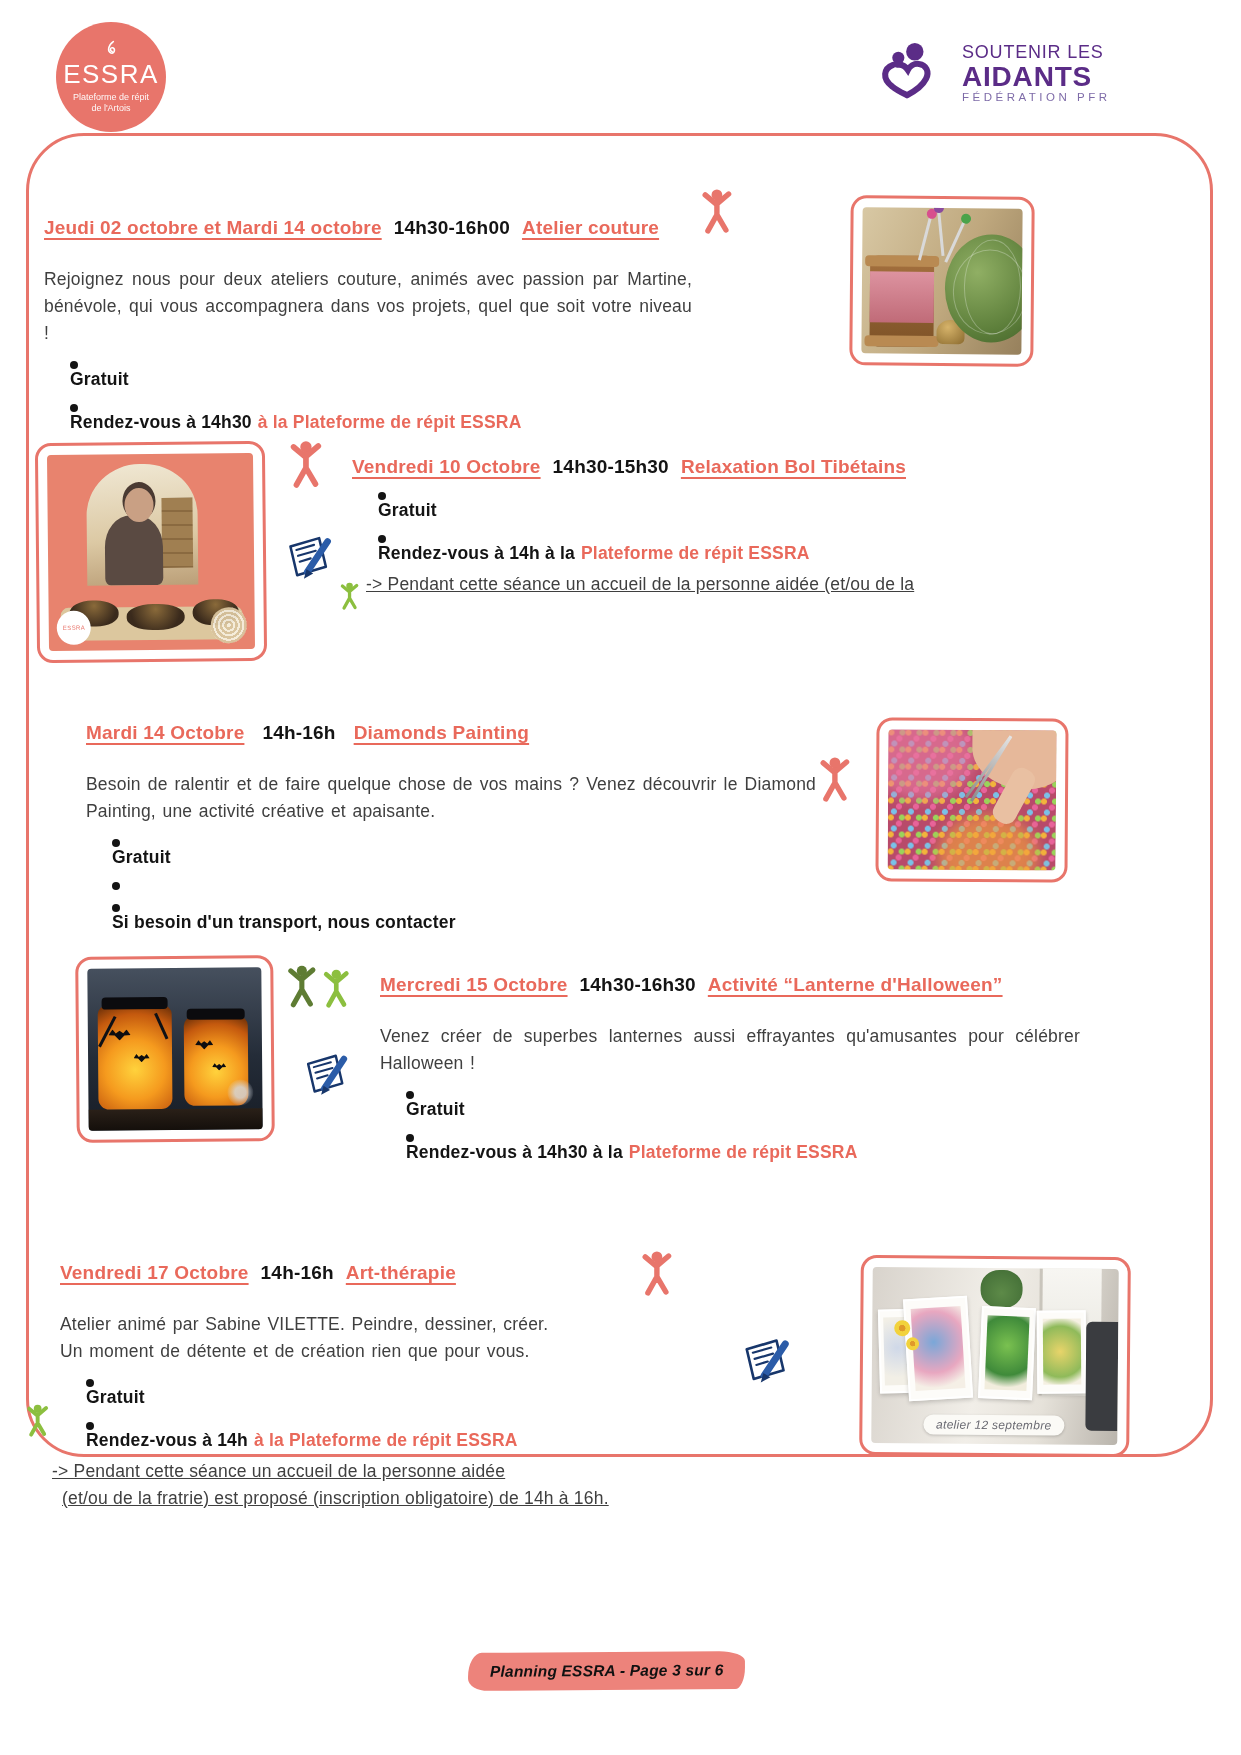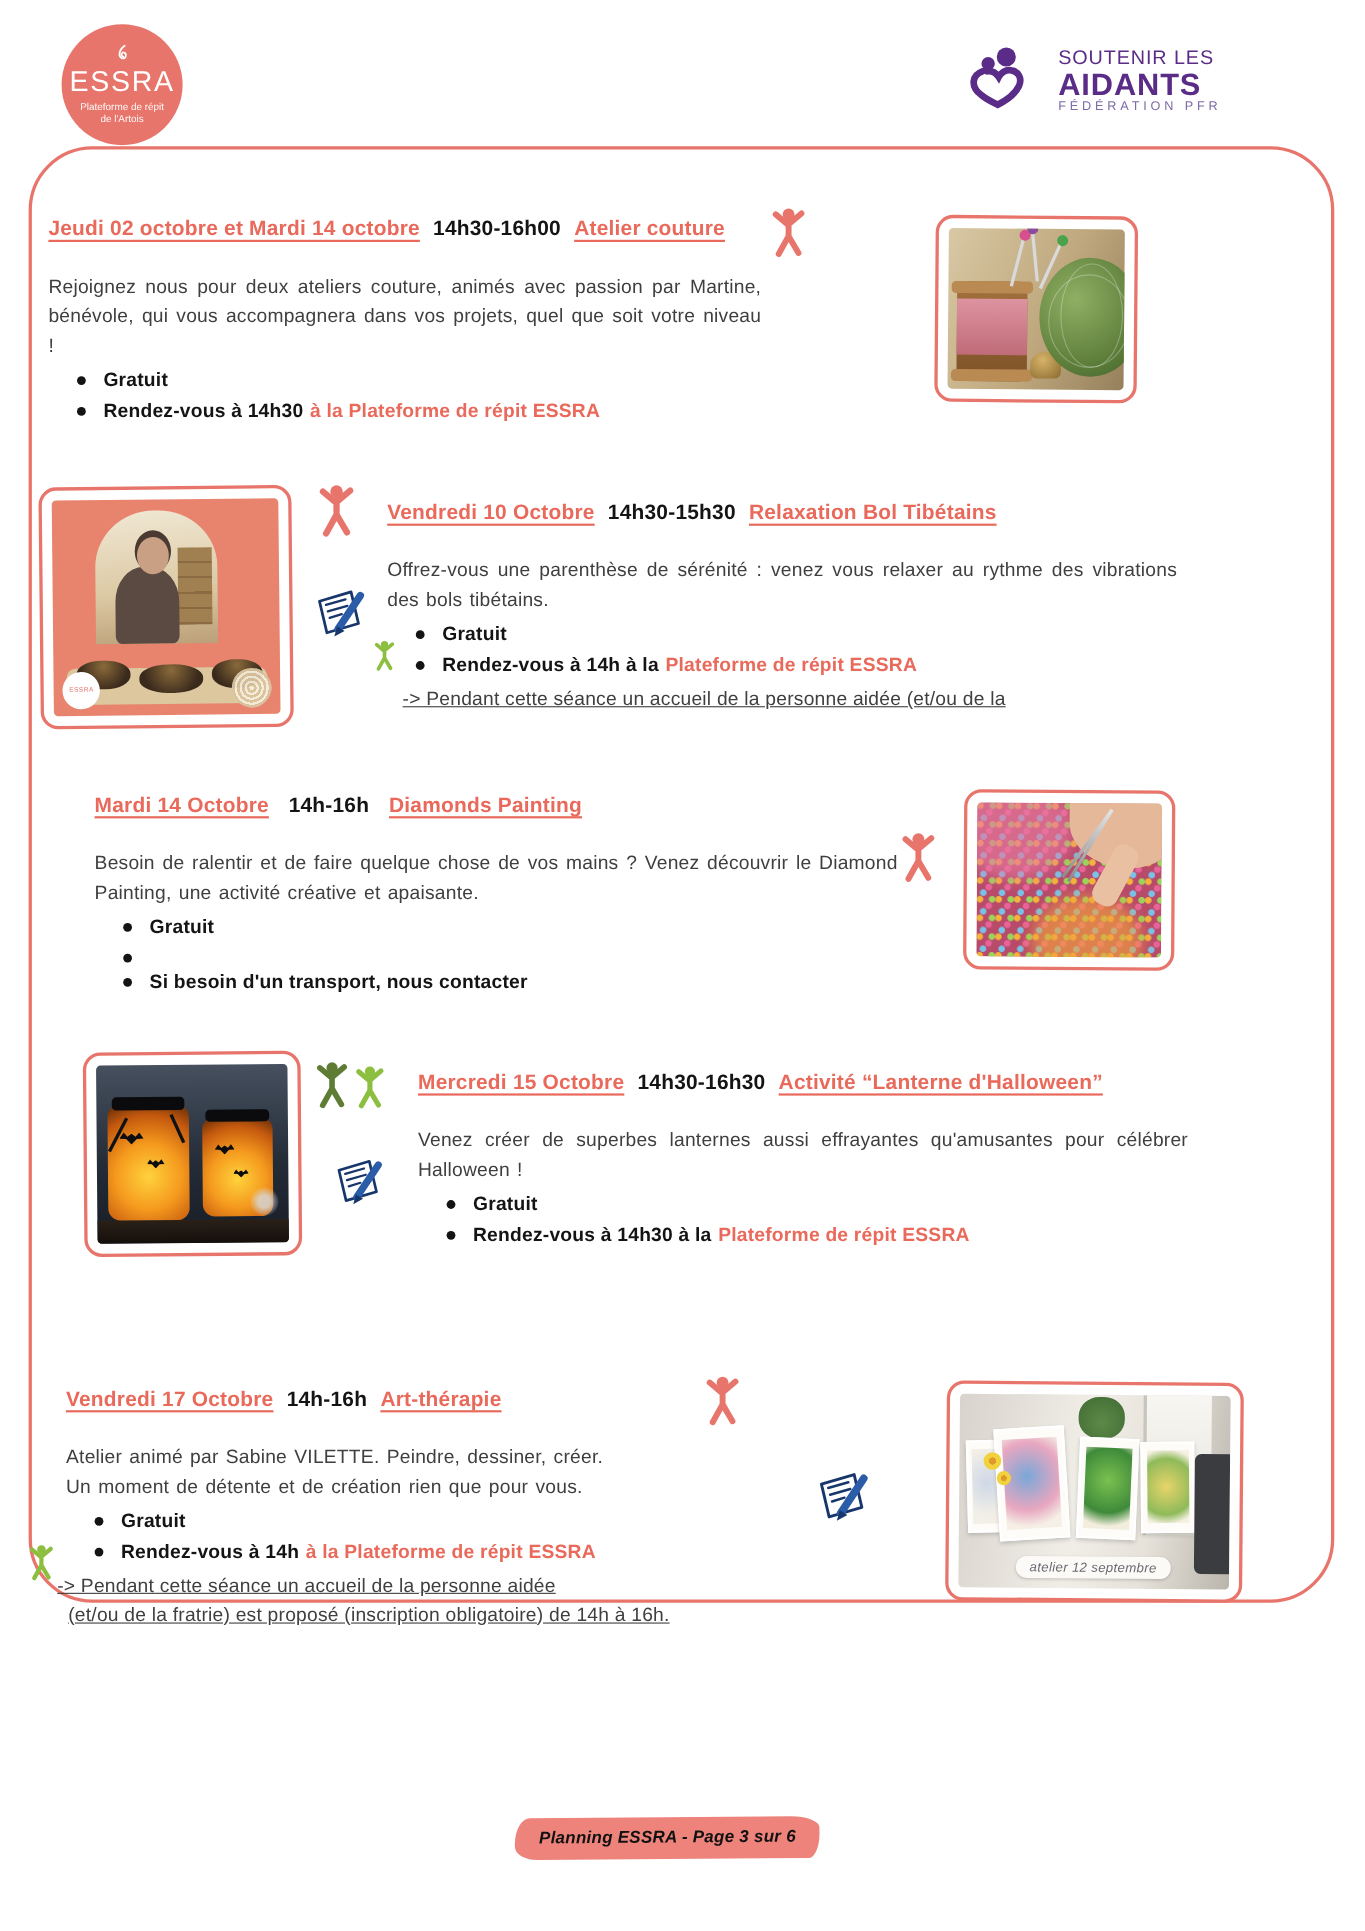--- a/index.html
+++ b/index.html
@@ -48,21 +48,21 @@
   .coral-u{
     color:var(--coral);text-decoration:underline;
     text-decoration-thickness:1.5px;text-underline-offset:4px;
   }
   .desc{
     font-size:17.5px;line-height:1.55;color:var(--body);text-align:justify;
     margin-top:27px;letter-spacing:.2px;word-spacing:1.5px;
   }
   .desc.noj{text-align:left;}
   .bullets{margin-top:7px;margin-left:26px;}
-  .bullet{display:flex;align-items:flex-start;margin:7px 0;font-size:17.5px;font-weight:bold;color:var(--ink);letter-spacing:.2px;}
+  .bullet{display:flex;align-items:flex-start;margin:7px 0;font-size:17.5px;font-weight:bold;color:var(--ink);letter-spacing:.2px;flex-direction:column;}
   .bullet .dot{flex:0 0 8px;width:8px;height:8px;border-radius:50%;background:var(--ink);margin:7px 16px 0 0;}
   .bullet .coral-part{color:var(--coral);margin-left:6px;}
   .note{font-size:17.5px;color:var(--body);line-height:1.5;margin-top:5px;letter-spacing:.2px;text-decoration:underline;}
   .note .l2{padding-left:30px;}
   .note.n5 .l2{padding-left:10px;}
   
   .icon{position:absolute;}
   .person-icon svg{display:block;}
   .coral-person{color:var(--coral-border);}
   .green-person{color:var(--green);}
@@ -171,21 +171,21 @@
 </div>
 
 <div class="main-border"></div>
 
 <div class="icon person-icon coral-person" style="left:698px;top:188px;">
   <svg width="36" height="48" viewBox="0 0 40 52">
       <circle cx="21" cy="7" r="6" fill="currentColor"></circle>
       <path d="M21 15 L21 29 M21 18 L8 7 M21 17 L34 6 M21 29 L11 47 M21 29 L31 46" stroke="currentColor" stroke-width="6" fill="none" stroke-linecap="round"></path>
     </svg>
 </div>
-<div class="event" style="left:44px;top:198px;width:648px;">
+<div class="event" style="left:44px;top:217px;width:648px;">
   <div class="title-row">
     <span class="coral-u">Jeudi 02 octobre et Mardi 14 octobre</span><span class="time">14h30-16h00</span><span class="coral-u">Atelier couture</span>
   </div>
   <div class="desc">Rejoignez nous pour deux ateliers couture, animés avec passion par Martine, bénévole, qui vous accompagnera dans vos projets, quel que soit votre niveau !</div>
   <div class="bullets">
     <div class="bullet">
         <span class="dot"></span>
         <span>Gratuit</span>
       </div>
     <div class="bullet">
@@ -244,21 +244,20 @@
     <path d="M10 22 L44 12 L52 46 L18 56 Z" fill="#fff" stroke="#17366B" stroke-width="3" stroke-linejoin="round"></path>
     <path d="M17 26 L38 20 M19 33 L40 27 M21 40 L34 36" stroke="#17366B" stroke-width="2.5" stroke-linecap="round"></path>
     <path d="M30 52 L54 16" stroke="#2B5CA8" stroke-width="8" stroke-linecap="round"></path>
     <path d="M26 60 L29 49 L37 54 Z" fill="#17366B"></path>
   </svg>
 </div>
 <div class="event" style="left:352px;top:456px;width:718px;">
   <div class="title-row">
     <span class="coral-u">Vendredi 10 Octobre</span><span class="time">14h30-15h30</span><span class="coral-u">Relaxation Bol Tibétains</span>
   </div>
-  <div class="desc">Offrez-vous une parenthèse de sérénité : venez vous relaxer au rythme des vibrations des bols tibétains.</div>
   <div class="bullets">
     <div class="bullet">
         <span class="dot"></span>
         <span>Gratuit</span>
       </div>
     <div class="bullet">
         <span class="dot"></span>
         <span><span>Rendez-vous à 14h à la</span><span class="coral-part">Plateforme de répit ESSRA</span></span>
       </div>
   </div>

